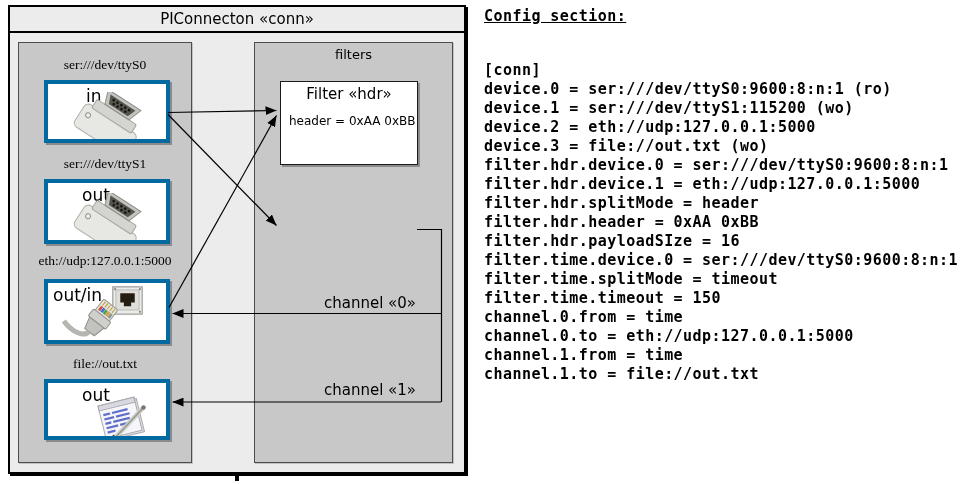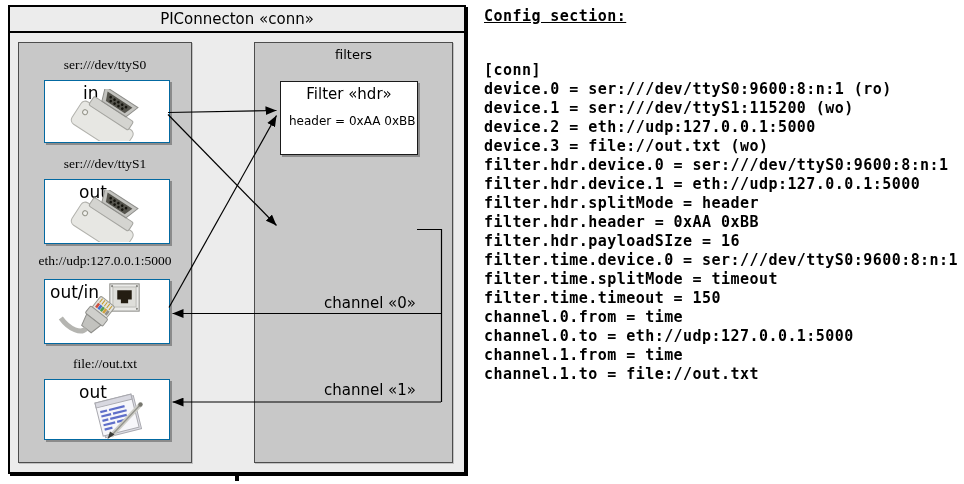--- a/index.html
+++ b/index.html
@@ -26,21 +26,21 @@
   
   .container{position:absolute;background:var(--container-bg);
              border:1px solid #4d4d4d;box-shadow:1px 1px 0 rgba(0,0,0,.18);}
   .devices{left:8px;top:35px;width:174px;height:421px;}
   .filters{left:244px;top:35px;width:199px;height:421px;}
   .filters-title{position:absolute;left:0;right:0;top:4px;text-align:center;font-size:13px;}
 
   
   .dev-label{position:absolute;left:-6px;right:-6px;text-align:center;font-size:13.5px;white-space:nowrap;font-family:Liberation Serif, serif;}
   .dev-box{position:absolute;left:25px;width:126px;background:var(--box-bg);
-           border:1px solid #0369a1;box-shadow:2px 2px 0 rgba(0,0,0,.30);overflow:hidden;}
+           border:4px solid #0369a1;box-shadow:2px 2px 0 rgba(0,0,0,.30);overflow:hidden;}
   .dev-dir{position:absolute;font-size:17px;line-height:18px;}
   .icon{position:absolute;}
 
   
   .filter-box{position:absolute;left:25px;width:138px;background:var(--box-bg);
               border:1px solid #1a1a1a;box-shadow:2px 2px 0 rgba(0,0,0,.30);}
   .filter-title{position:absolute;left:0;right:0;top:3px;text-align:center;font-size:15px;}
   .filter-props{position:absolute;left:8px;right:4px;font-size:12px;line-height:16px;white-space:nowrap;}
 
   .channel-label{position:absolute;right:36px;font-size:15px;white-space:nowrap;}
@@ -160,21 +160,21 @@
           <path d="M19 43 L48 12" stroke="#92928c" stroke-width="1.2"></path>
           <path d="M15.5 46 L18 38.5 L22.5 41.5 z" fill="#3c3c38"></path>
           <circle cx="48.5" cy="11.5" r="2.2" fill="#77776f"></circle>
         </svg>
       </div>
     </div>
 
     <div class="container filters">
       <div class="filters-title">filters</div>
 
-      <div class="filter-box" style="top:38px;height:74px">
+      <div class="filter-box" style="top:38px;height:84px">
         <div class="filter-title">Filter «hdr»</div>
         <div class="filter-props" style="top:31px">
           <div>header = 0xAA 0xBB</div>
         </div>
       </div>
 
 
       <div class="channel-label" style="top:251px">channel «0»</div>
       <div class="channel-label" style="top:338px">channel «1»</div>
     </div>

